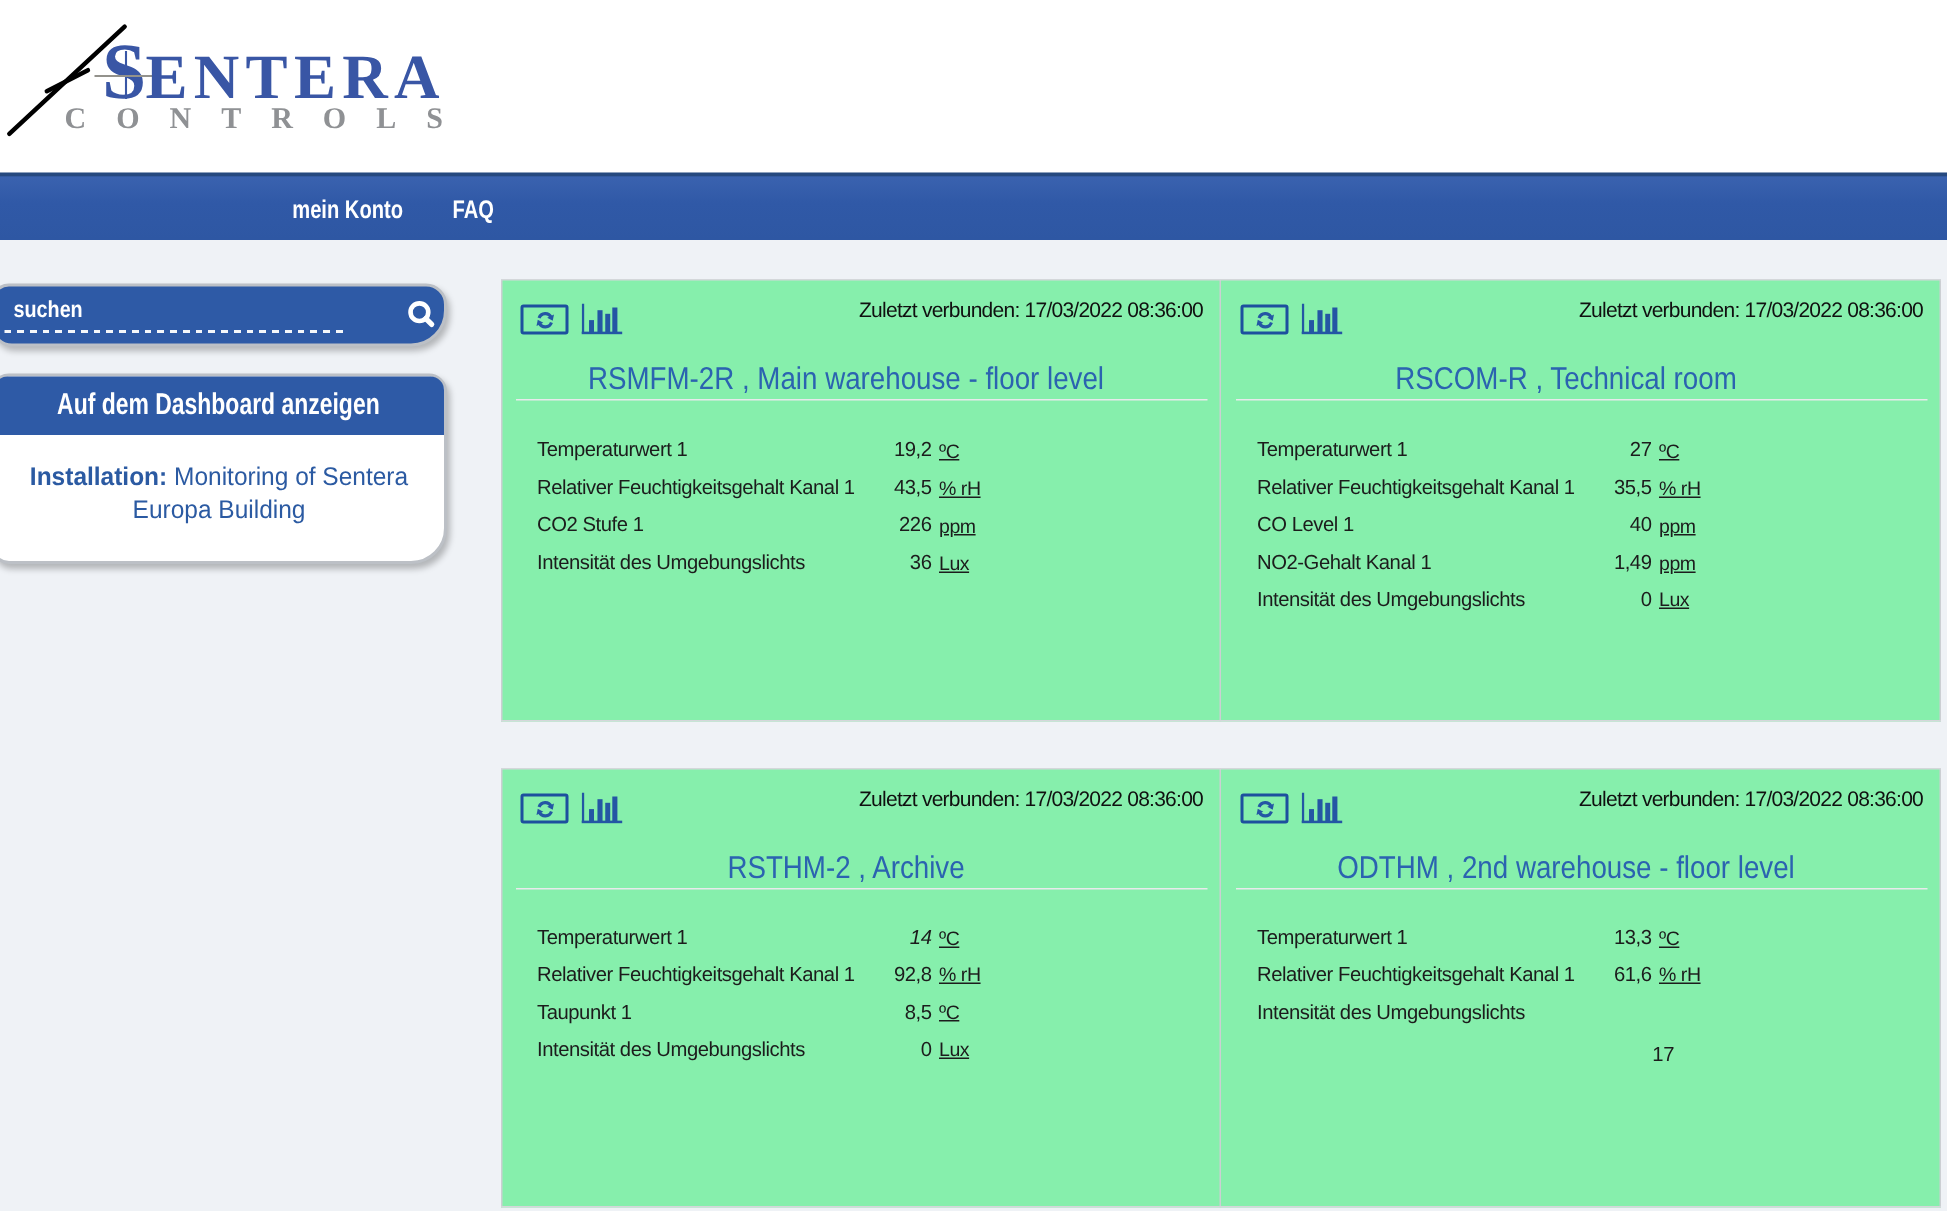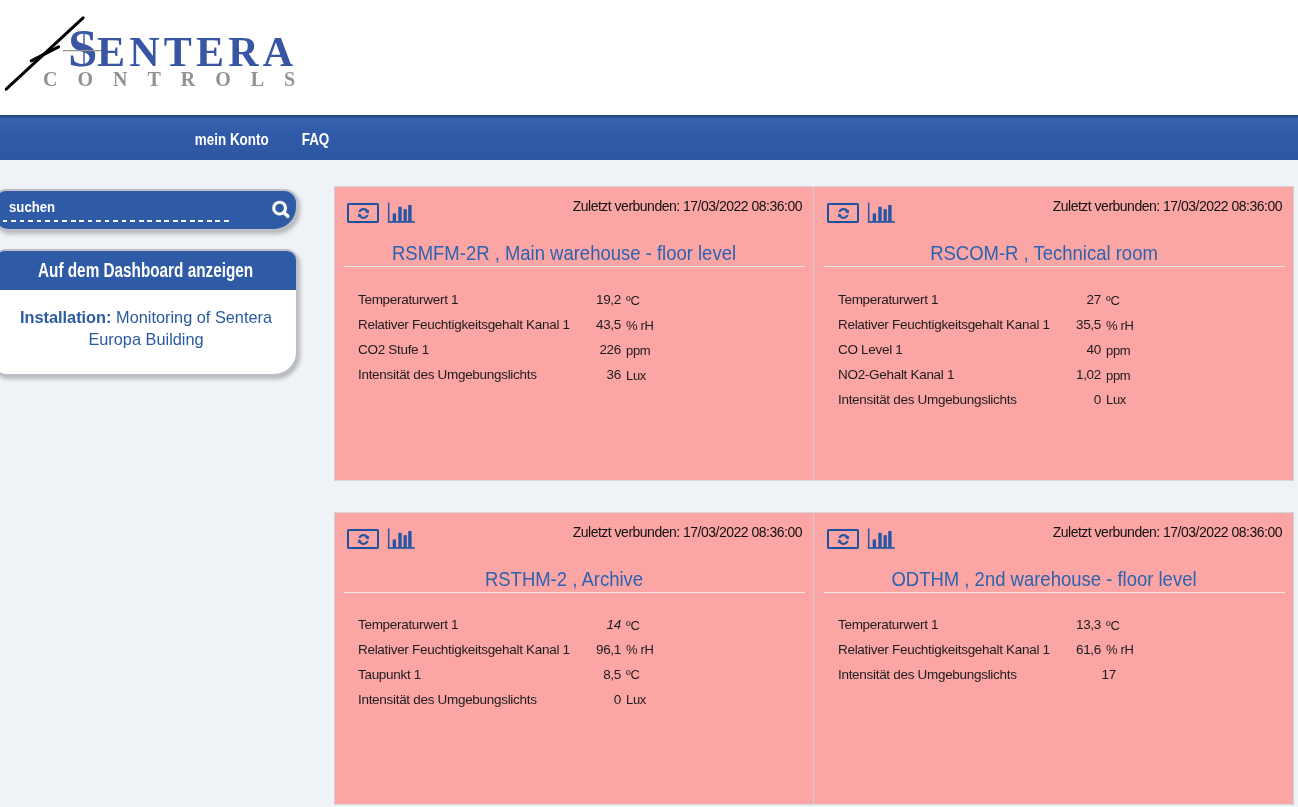--- a/index.html
+++ b/index.html
@@ -23,30 +23,30 @@
   #search .stext { position:absolute; left:13px; top:7px; color:#fff; font-size:15.5px; font-weight:bold; transform:scaleX(0.85); transform-origin:left center; }
   #search .dash { position:absolute; left:7px; top:29px; width:227px; height:2px; background:repeating-linear-gradient(90deg,rgba(255,255,255,0.95) 0 4.5px,transparent 4.5px 8.5px); }
   #panel { top:249px; height:127px; border-radius:12px 12px 24px 12px; background:#ffffff; }
   #panel .phead { position:absolute; left:0; top:0; width:100%; height:39px; background:#2e5aa6;
                   border-radius:9px 9px 0 0; color:#fff; font-weight:bold; font-size:20px; text-align:center; line-height:39px; }
   #panel .phead span { display:inline-block; transform:scaleX(0.765); transform-origin:center; }
   #panel .pbody { position:absolute; left:0; top:39px; width:100%; text-align:center;
                   color:#2b5aa2; font-size:17px; line-height:21.5px; padding-top:17px; transform:scaleX(0.96); transform-origin:center; }
 
   
-  .card { position:absolute; background:#fca5a5;padding-left:19px; }
+  .card { position:absolute; background:#86efac;padding-left:19px; }
   .vline { position:absolute; width:1px; background:#cccfd3; }
   .card .title { position:absolute; left:0; width:460px; text-align:center; color:#2b63b0; font-size:21px; transform:scaleX(0.88); transform-origin:center; }
   .card .hr { position:absolute; height:1px; background:#e8eaec; }
   .card .zul { position:absolute; right:12px; top:11.5px; font-size:14px; letter-spacing:-0.5px; color:#101010; }
   .iconbox { position:absolute; left:13px; top:17px; width:32px; height:20px; border:2px solid #1d4f9e; border-radius:2px; }
   .row { position:absolute; font-size:13.5px; letter-spacing:-0.3px; color:#1c1c1c; }
   .row .lab { position:absolute; left:24px; }
   .row .val { position:absolute; width:120px; text-align:right; }
-  .row .unit { position:absolute; font-size:13px; }
+  .row .unit { position:absolute; font-size:13px;text-decoration:underline; }
 </style>
 </head>
 <body>
 <div id="page">
   <div id="header">
     <svg width="320" height="110" viewBox="0 0 320 110" style="position:absolute;left:0;top:0">
       <line x1="6.2" y1="89.2" x2="83.1" y2="17.8" stroke="#000" stroke-width="3" stroke-linecap="round"></line>
       <line x1="31.2" y1="60.8" x2="58.6" y2="46.8" stroke="#000" stroke-width="3" stroke-linecap="round"></line>
       <text x="68" y="65.5" font-family="Liberation Serif,serif" font-weight="bold" font-size="53" fill="#3956a5">S</text>
       <line x1="84" y1="34" x2="84" y2="66" stroke="#3956a5" stroke-width="1.4"></line>
@@ -149,21 +149,21 @@
           <span class="val" style="left:167px;">35,5</span>
           <span class="unit" style="left:292px;top:0.5px;">% rH</span>
         </div>
         <div class="row" style="left:0;top:156.1px;width:100%;height:18px;">
           <span class="lab">CO Level 1</span>
           <span class="val" style="left:167px;">40</span>
           <span class="unit" style="left:292px;top:0.5px;">ppm</span>
         </div>
         <div class="row" style="left:0;top:181.0px;width:100%;height:18px;">
           <span class="lab">NO2-Gehalt Kanal 1</span>
-          <span class="val" style="left:167px;">1,02</span>
+          <span class="val" style="left:167px;">1,49</span>
           <span class="unit" style="left:292px;top:0.5px;">ppm</span>
         </div>
         <div class="row" style="left:0;top:205.9px;width:100%;height:18px;">
           <span class="lab">Intensität des Umgebungslichts</span>
           <span class="val" style="left:167px;">0</span>
           <span class="unit" style="left:292px;top:0.5px;">Lux</span>
         </div>
       </div>
       <div class="card" style="left:334px;top:512px;width:480px;height:293px;">
         <div class="iconbox">
@@ -187,21 +187,21 @@
         <div class="zul">Zuletzt verbunden: 17/03/2022 08:36:00</div>
         <div class="title" style="top:55px;">RSTHM-2 , Archive</div>
         <div class="hr" style="left:10px;right:9px;top:80px;"></div>
         <div class="row" style="left:0;top:105.0px;width:100%;height:18px;">
           <span class="lab">Temperaturwert 1</span>
           <span class="val" style="left:167px;font-style:italic;">14</span>
           <span class="unit" style="left:292px;top:0.5px;">ºC</span>
         </div>
         <div class="row" style="left:0;top:129.9px;width:100%;height:18px;">
           <span class="lab">Relativer Feuchtigkeitsgehalt Kanal 1</span>
-          <span class="val" style="left:167px;">96,1</span>
+          <span class="val" style="left:167px;">92,8</span>
           <span class="unit" style="left:292px;top:0.5px;">% rH</span>
         </div>
         <div class="row" style="left:0;top:154.8px;width:100%;height:18px;">
           <span class="lab">Taupunkt 1</span>
           <span class="val" style="left:167px;">8,5</span>
           <span class="unit" style="left:292px;top:0.5px;">ºC</span>
         </div>
         <div class="row" style="left:0;top:179.7px;width:100%;height:18px;">
           <span class="lab">Intensität des Umgebungslichts</span>
           <span class="val" style="left:167px;">0</span>
@@ -235,21 +235,21 @@
           <span class="val" style="left:167px;">13,3</span>
           <span class="unit" style="left:292px;top:0.5px;">ºC</span>
         </div>
         <div class="row" style="left:0;top:129.9px;width:100%;height:18px;">
           <span class="lab">Relativer Feuchtigkeitsgehalt Kanal 1</span>
           <span class="val" style="left:167px;">61,6</span>
           <span class="unit" style="left:292px;top:0.5px;">% rH</span>
         </div>
         <div class="row" style="left:0;top:154.8px;width:100%;height:18px;">
           <span class="lab">Intensität des Umgebungslichts</span>
-          <span class="val" style="left:182px;">17</span>
+          <span class="val" style="left:182px;margin-top:28px;">17</span>
         </div>
       </div>
       <div class="vline" style="left:334px;top:186px;height:295px;"></div>
       <div class="vline" style="left:813px;top:186px;height:295px;"></div>
       <div class="vline" style="left:1293px;top:186px;height:295px;"></div>
       <div class="abs" style="left:334px;top:186px;width:960px;height:1px;background:#d4d7da;"></div>
       <div class="abs" style="left:334px;top:480px;width:960px;height:1px;background:#d4d7da;"></div>
       <div class="vline" style="left:334px;top:512px;height:293px;"></div>
       <div class="vline" style="left:813px;top:512px;height:293px;"></div>
       <div class="vline" style="left:1293px;top:512px;height:293px;"></div>

